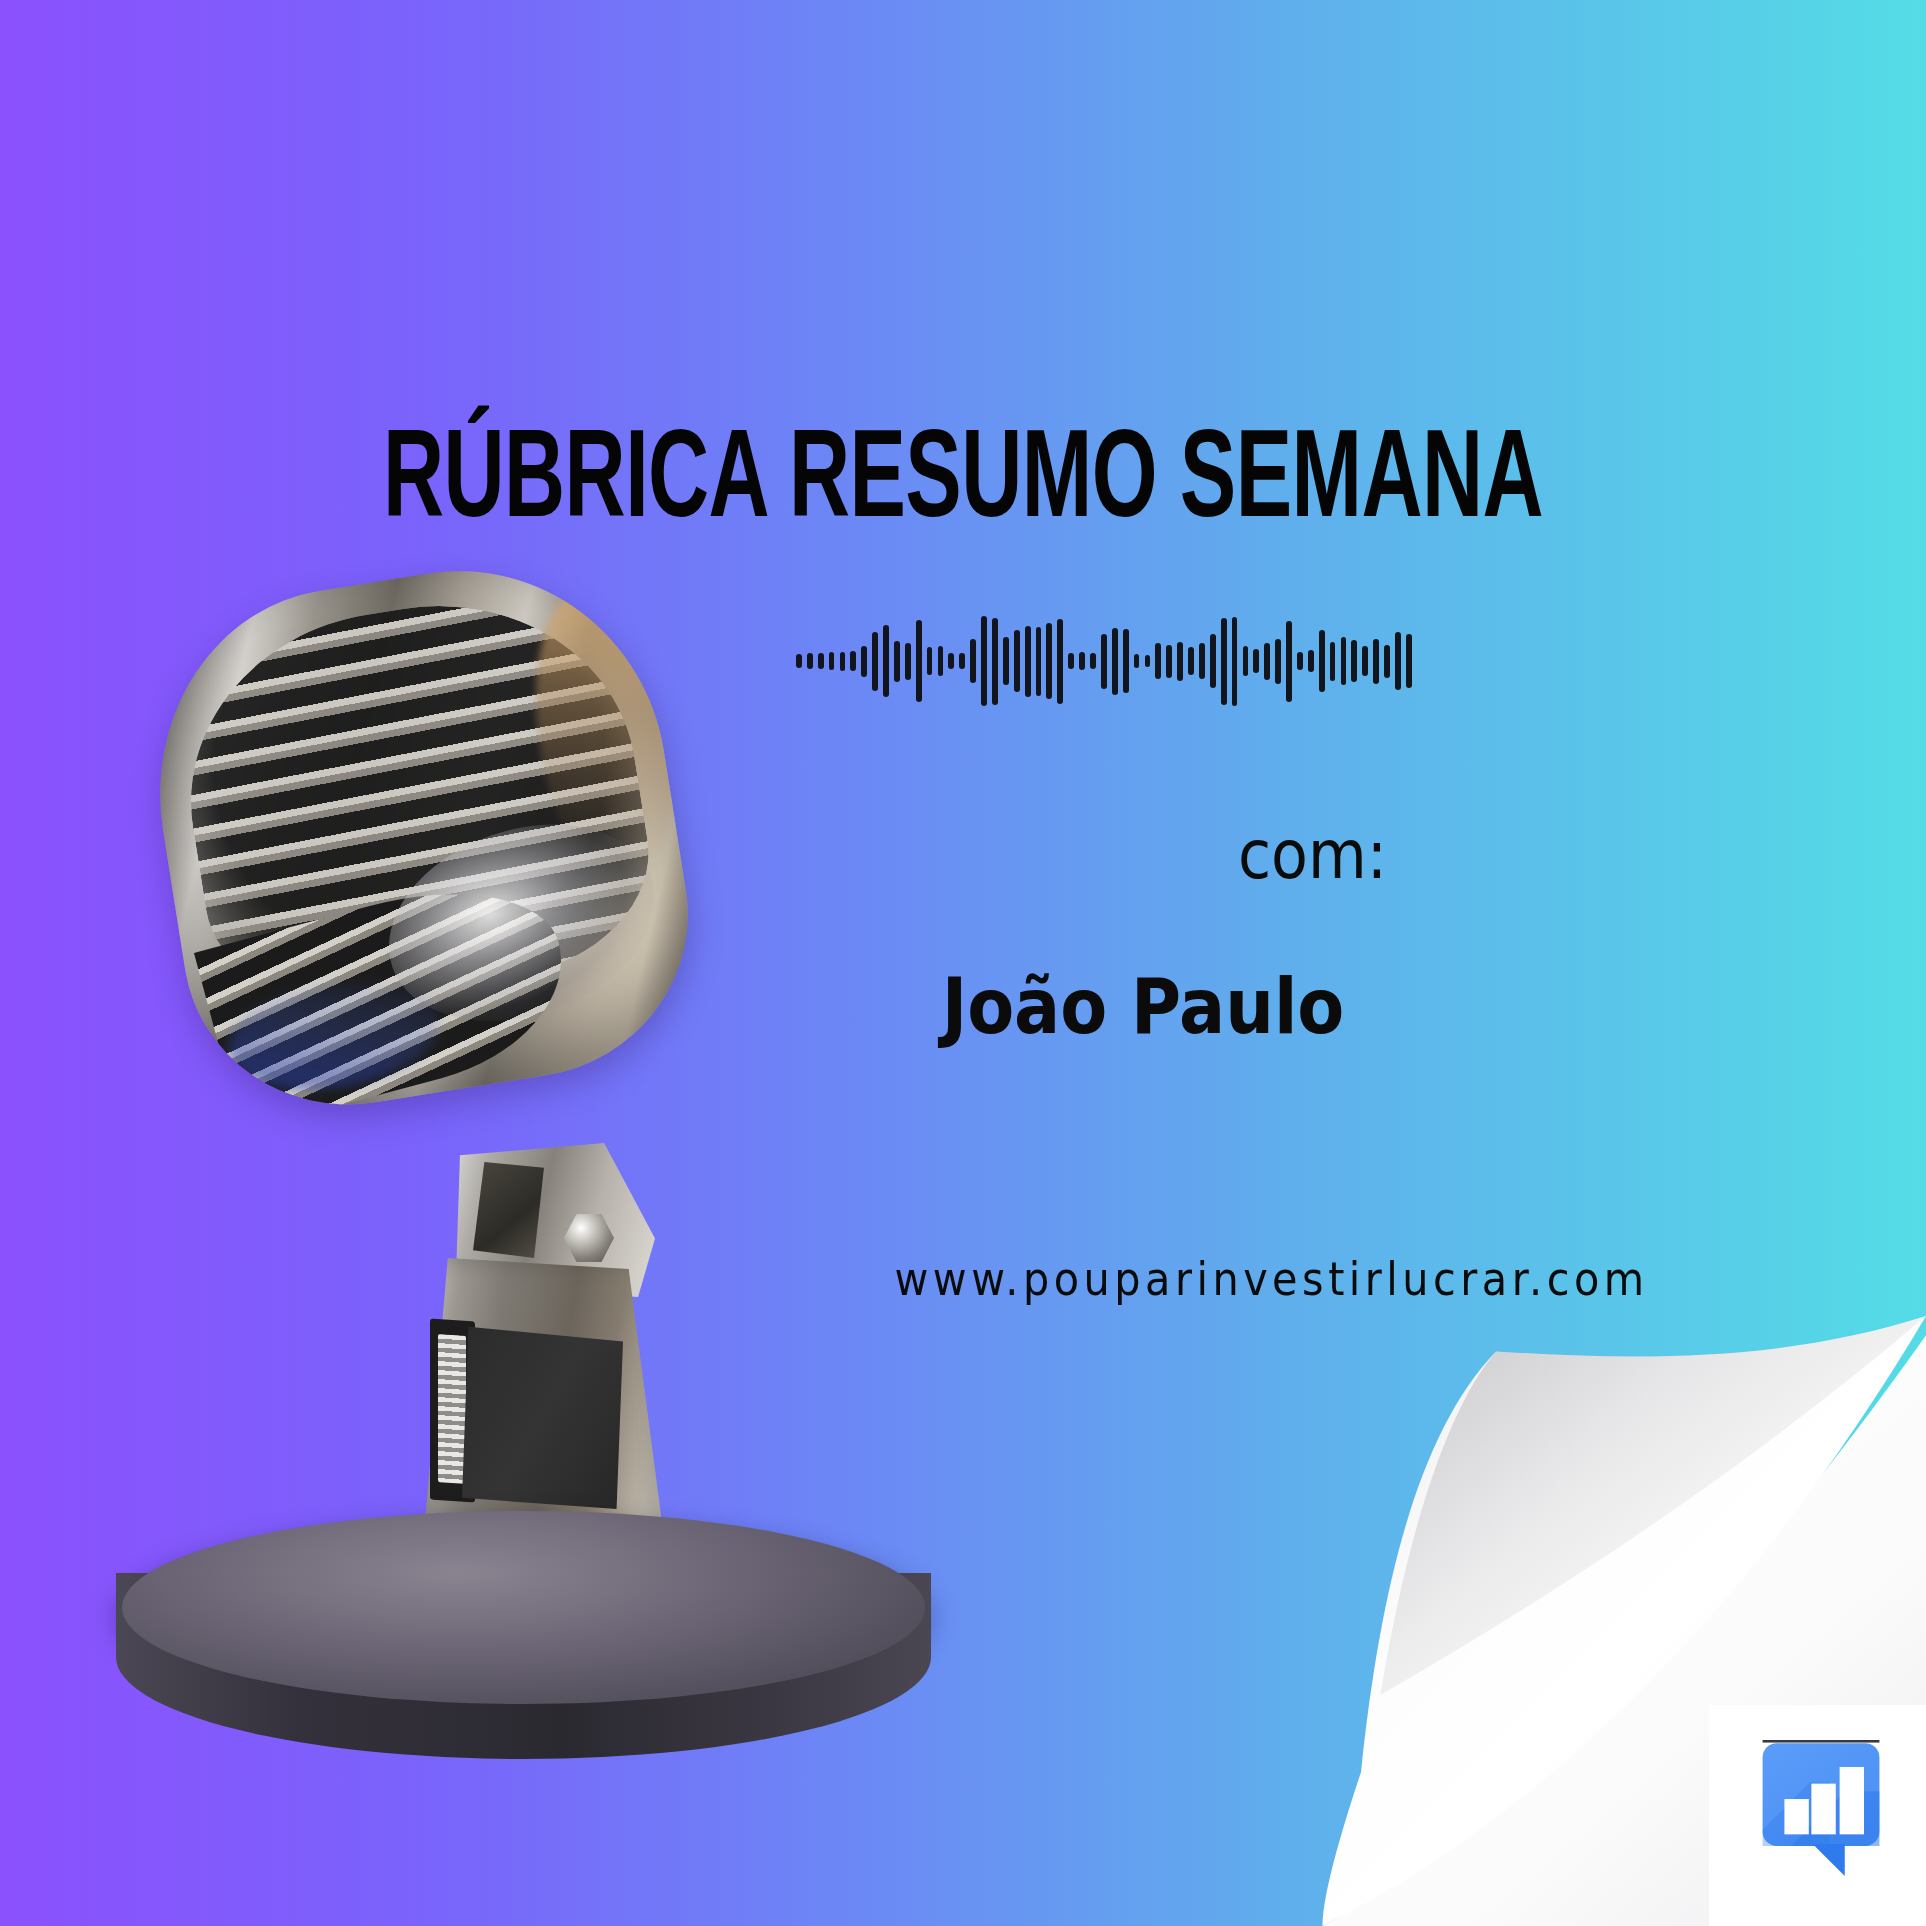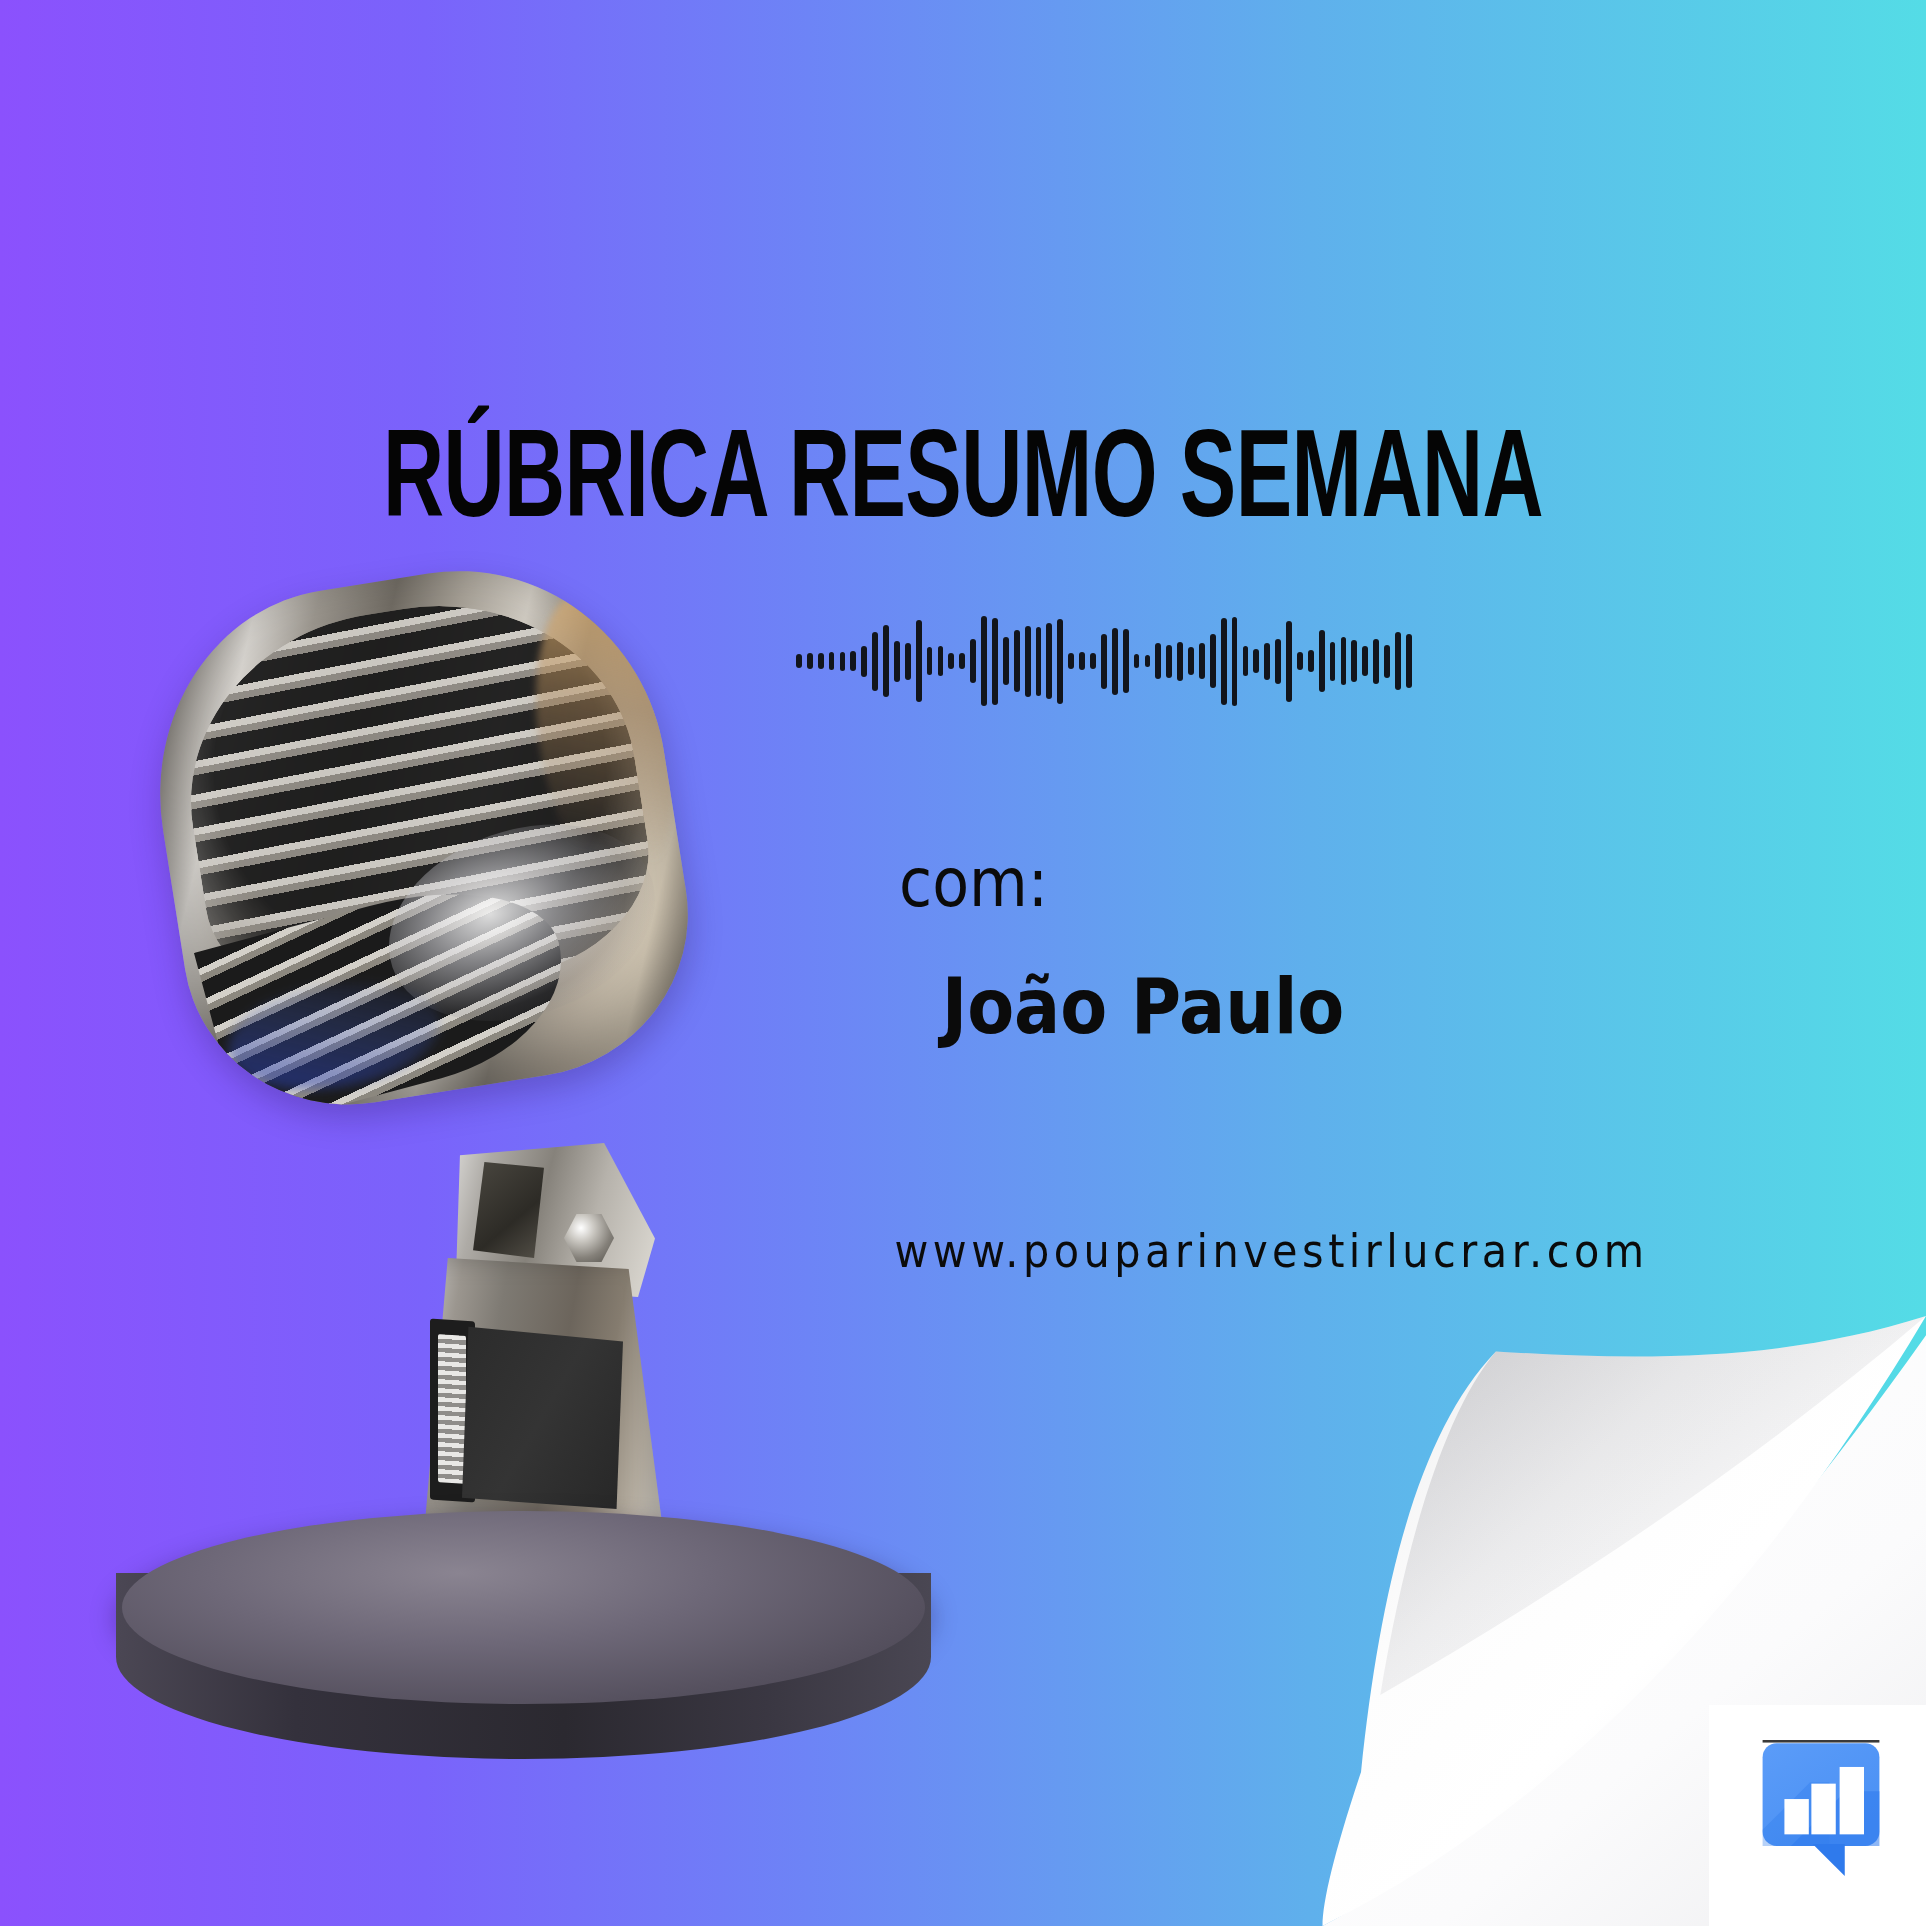--- a/index.html
+++ b/index.html
@@ -27,36 +27,36 @@
 
   .subtitle{
     position:absolute;left:0;top:411px;width:1926px;text-align:center;
     font-family:"Liberation Sans Narrow","Liberation Sans",sans-serif;
     font-weight:700;color:#050505;
     font-size:90px;line-height:1;letter-spacing:-0.6px;white-space:nowrap;
   }
   .subtitle span{display:inline-block;transform:scaleY(1.38) scaleX(0.94);transform-origin:center top;}
 
   .with-label{
-    position:absolute;left:899px;top:822px;width:488px;text-align:left;
+    position:absolute;left:899px;top:822px;width:488px;text-align:right;
     font-family:"DejaVu Sans Condensed","Liberation Sans",sans-serif;
-    font-weight:400;color:#0b0b0b;font-size:67px;line-height:1;margin-top:28px;
+    font-weight:400;color:#0b0b0b;font-size:67px;line-height:1;
   }
   .host-name{
     position:absolute;left:809px;top:969px;width:668px;text-align:center;
     font-family:"DejaVu Sans Condensed","Liberation Sans",sans-serif;
     font-weight:700;color:#0b0b0b;font-size:76px;line-height:1;
   }
   .schedule{
     position:absolute;left:738px;top:1091px;width:809px;text-align:center;
     font-family:"DejaVu Sans Condensed","Liberation Sans",sans-serif;
     font-weight:400;color:#0b0b0b;font-size:76px;line-height:1;
   }
   .website{
-    position:absolute;left:668px;top:1228px;width:1207px;text-align:center;
+    position:absolute;left:668px;top:1256px;width:1207px;text-align:center;
     font-family:"DejaVu Sans Condensed","Liberation Sans",sans-serif;
     font-weight:400;color:#0b0b0b;font-size:46px;line-height:1;
     letter-spacing:4.5px;
   }
 
   
   #waveform{
     position:absolute;left:796px;top:620px;width:591px;height:82px;
     display:flex;align-items:center;justify-content:flex-start;gap:0;
   }

